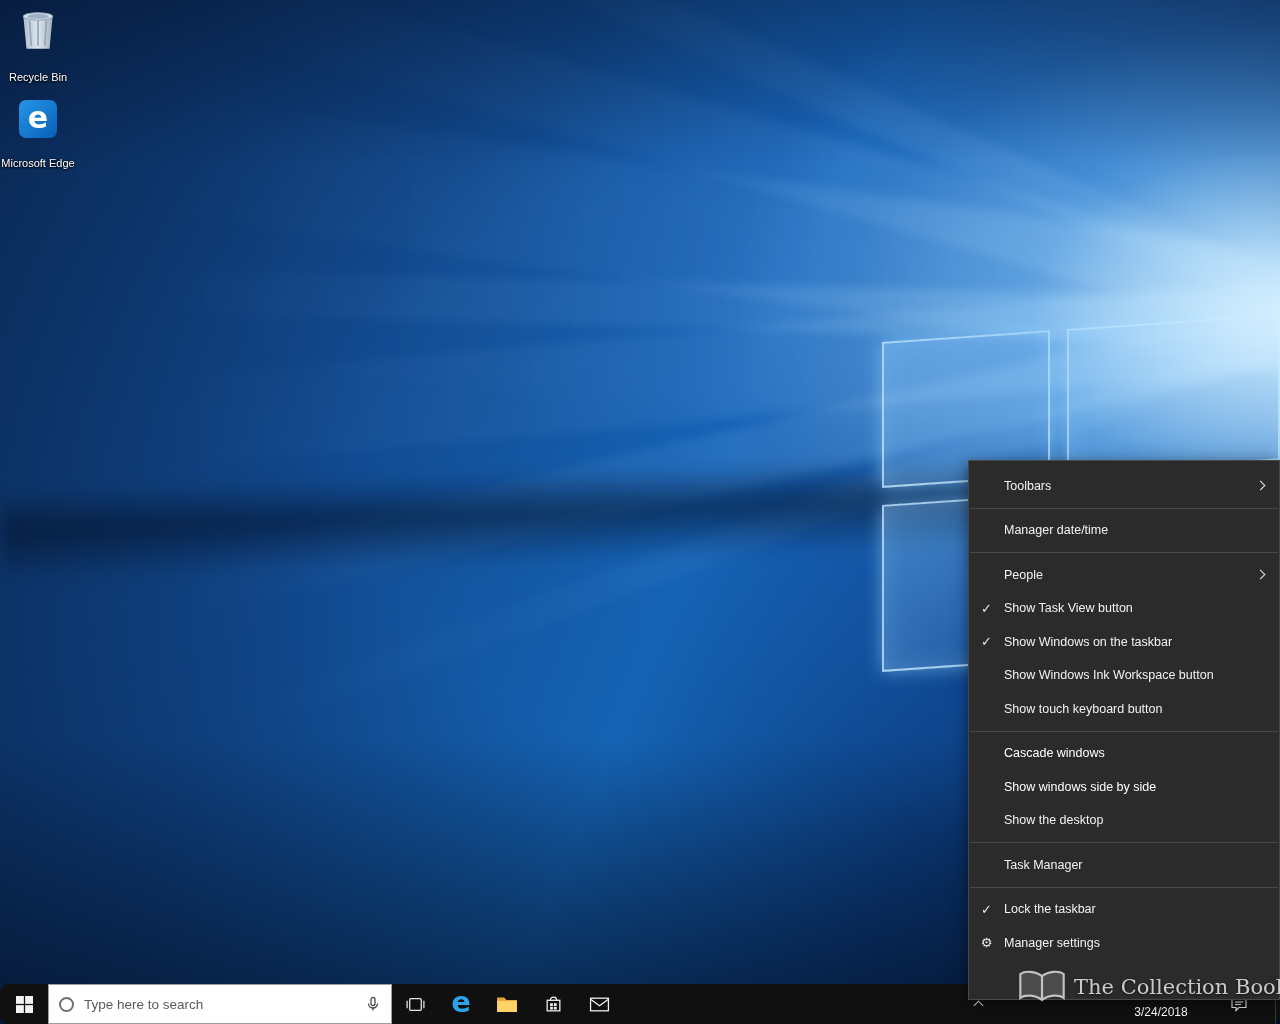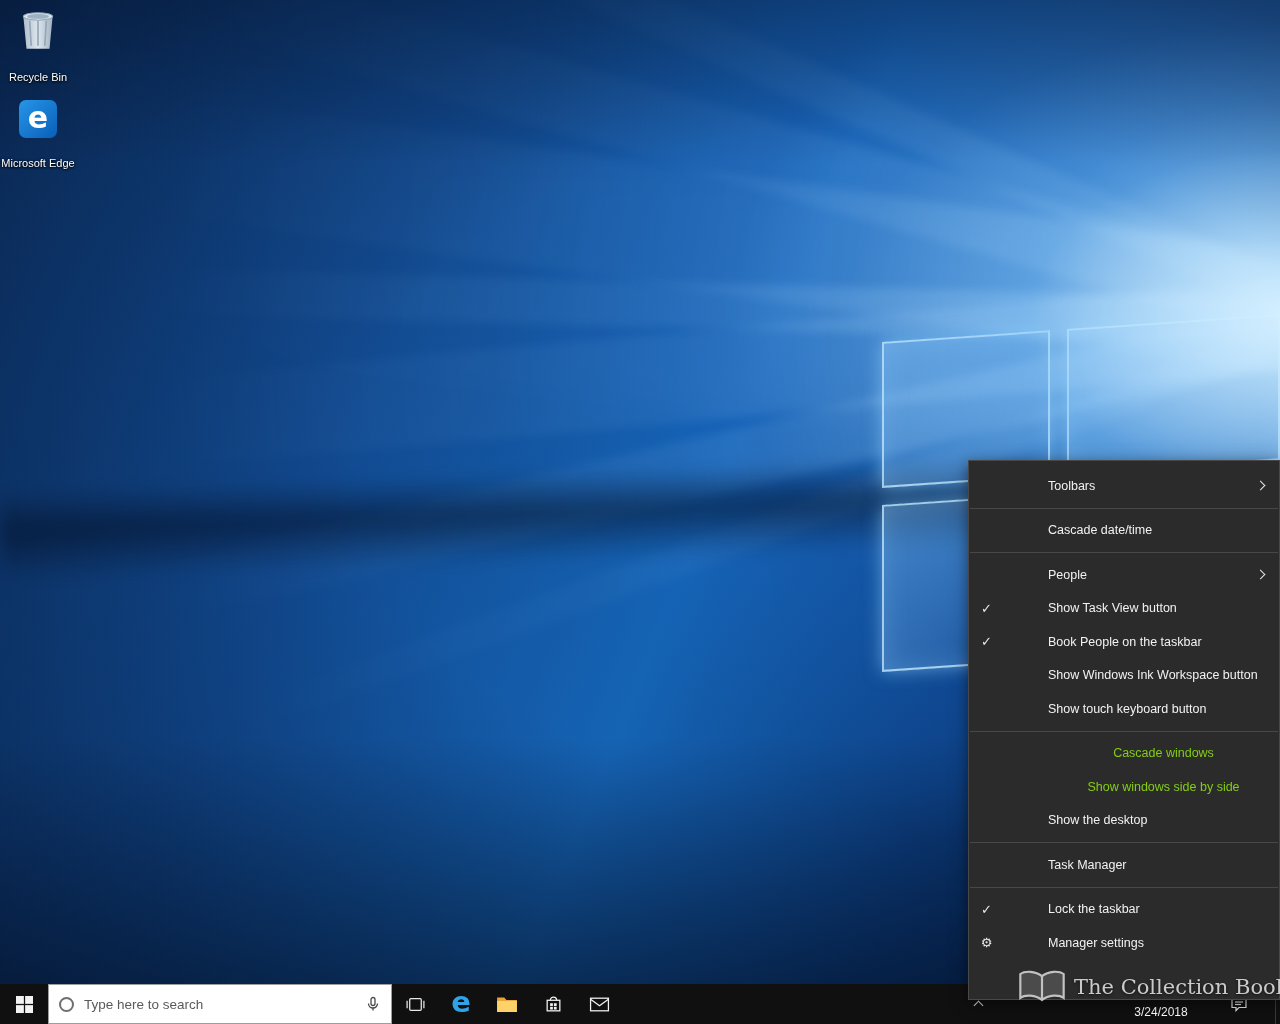--- a/index.html
+++ b/index.html
@@ -50,32 +50,32 @@
   .edge-tile { width:38px; height:38px; border-radius:7px; display:flex; align-items:center; justify-content:center;
     background:linear-gradient(135deg,#2596e8,#0a5fb8); color:#fff; font-weight:bold; font-size:30px;
     font-family:"DejaVu Sans", sans-serif; padding-bottom:3px; }
 
   
   .context-menu { position:absolute; left:968px; top:460px; width:312px; height:540px;
     background:#2b2b2b; border:1px solid #484848; z-index:70;
     padding:8px 0; box-shadow:0 4px 14px rgba(0,0,0,.5); }
   .menu-item { position:relative; height:33.5px; display:flex; align-items:center;
     color:#f2f2f2; font-size:12.5px; cursor:default; }
-  .menu-item.disabled { color:#84cc16;text-align:center; }
+  .menu-item.disabled { color:#ffffff; }
   .menu-lead { width:35px; flex:0 0 35px; text-align:center; font-size:13px;
     font-family:"DejaVu Sans", sans-serif; color:#e8e8e8; }
   .menu-item.disabled .menu-lead { color:#6e6e6e; }
-  .menu-label { flex:1; white-space:nowrap;margin-left:44px; }
+  .menu-label { flex:1; white-space:nowrap; }
   .submenu-arrow { position:absolute; right:15px; top:13px; width:7px; height:7px;
     border-top:1.5px solid #e8e8e8; border-right:1.5px solid #e8e8e8; transform:rotate(45deg); }
   .menu-separator { border-top:1px solid #484848; margin:5px 1px; height:0; }
 
   
   .taskbar { position:absolute; left:0; bottom:0; width:1280px; height:40px; background:#101010;
-    display:flex; align-items:stretch; z-index:50; }
+    display:flex; align-items:stretch; z-index:50;border-radius:9px; }
   .tb-btn { width:46px; display:flex; align-items:center; justify-content:center; background:transparent;
     border:none; cursor:default; }
   .start-btn { width:48px; }
   .search-box { width:344px; background:#fff; border:1px solid #9e9e9e; display:flex; align-items:center;
     padding:0 10px; gap:10px; }
   .cortana-ring { width:15px; height:15px; border:2px solid #6f6f6f; border-radius:50%; flex:0 0 auto; }
   .search-input { flex:1; border:none; outline:none; font-size:13.5px; color:#3c3c3c;
     font-family:"Liberation Sans", sans-serif; background:transparent; }
   .search-input::placeholder { color:#5a5a5a; opacity:1; }
   .edge-glyph { color:#2fa3e8; font-weight:bold; font-size:29px; font-family:"DejaVu Sans", sans-serif;
@@ -143,35 +143,35 @@
 
   <div class="context-menu" id="context-menu">
       <div class="menu-item">
         <span class="menu-lead"></span>
         <span class="menu-label">Toolbars</span>
         <span class="submenu-arrow"></span>
       </div>
       <div class="menu-separator"></div>
       <div class="menu-item">
         <span class="menu-lead"></span>
-        <span class="menu-label">Cascade date/time</span>
+        <span class="menu-label">Manager date/time</span>
       </div>
       <div class="menu-separator"></div>
       <div class="menu-item">
         <span class="menu-lead"></span>
         <span class="menu-label">People</span>
         <span class="submenu-arrow"></span>
       </div>
       <div class="menu-item">
         <span class="menu-lead">✓</span>
         <span class="menu-label">Show Task View button</span>
       </div>
       <div class="menu-item">
         <span class="menu-lead">✓</span>
-        <span class="menu-label">Book People on the taskbar</span>
+        <span class="menu-label">Show Windows on the taskbar</span>
       </div>
       <div class="menu-item">
         <span class="menu-lead"></span>
         <span class="menu-label">Show Windows Ink Workspace button</span>
       </div>
       <div class="menu-item">
         <span class="menu-lead"></span>
         <span class="menu-label">Show touch keyboard button</span>
       </div>
       <div class="menu-separator"></div>

